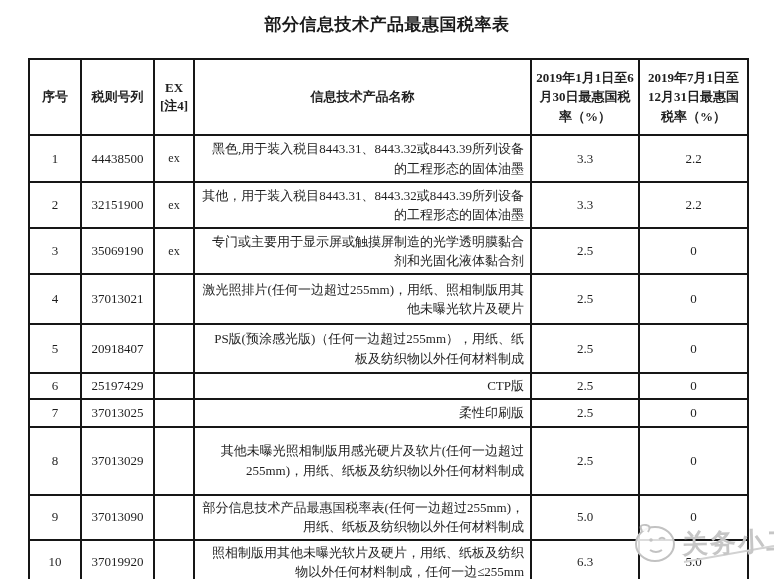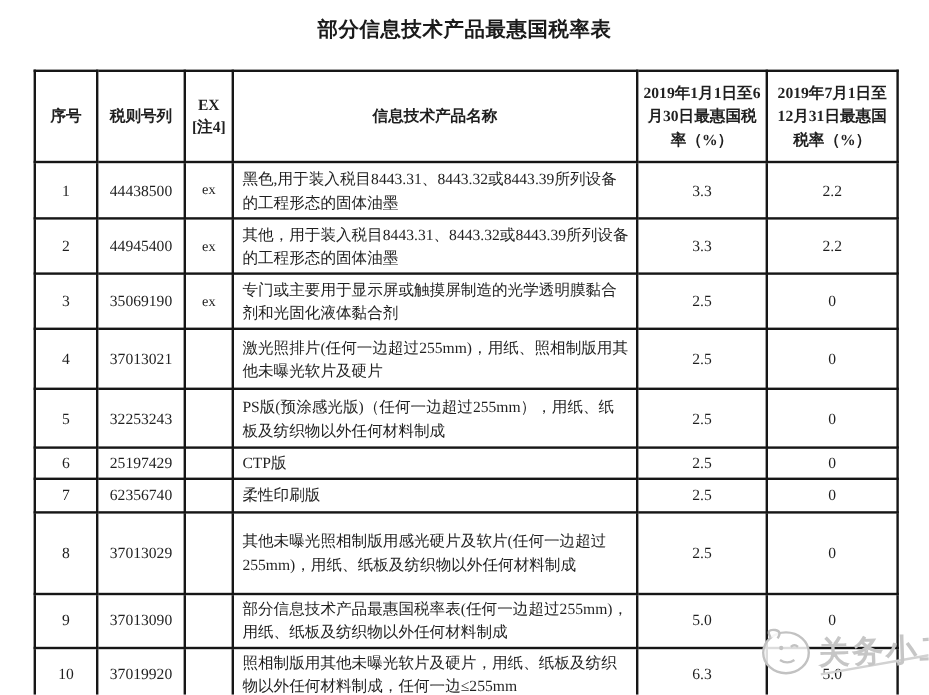--- a/index.html
+++ b/index.html
@@ -46,21 +46,21 @@
     padding: 2px 4px;
   }
   .tariff td {
     font-size: 13px;
     vertical-align: middle;
     padding: 0;
   }
   td.c-no, td.c-code, td.c-rate { text-align: center; }
   td.c-ex { text-align: center; font-size: 12px; }
   td.c-name {
-    text-align: left;
+    text-align: right;
     padding: 2px 6px 2px 7px;
     line-height: 1.5;
     border-radius: 10px;
   }
   
   tbody tr:nth-child(1)  { height: 47px; }
   tbody tr:nth-child(2)  { height: 46px; }
   tbody tr:nth-child(3)  { height: 46px; }
   tbody tr:nth-child(4)  { height: 50px; }
   tbody tr:nth-child(5)  { height: 49px; }
@@ -125,21 +125,21 @@
     <td class="c-no">1</td>
     <td class="c-code">44438500</td>
     <td class="c-ex">ex</td>
     <td class="c-name">黑色,用于装入税目8443.31、8443.32或8443.39所列设备的工程形态的固体油墨</td>
     <td class="c-rate">3.3</td>
     <td class="c-rate">2.2</td>
   </tr>
 
   <tr>
     <td class="c-no">2</td>
-    <td class="c-code">44945400</td>
+    <td class="c-code">32151900</td>
     <td class="c-ex">ex</td>
     <td class="c-name">其他，用于装入税目8443.31、8443.32或8443.39所列设备的工程形态的固体油墨</td>
     <td class="c-rate">3.3</td>
     <td class="c-rate">2.2</td>
   </tr>
 
   <tr>
     <td class="c-no">3</td>
     <td class="c-code">35069190</td>
     <td class="c-ex">ex</td>
@@ -152,39 +152,39 @@
     <td class="c-no">4</td>
     <td class="c-code">37013021</td>
     <td class="c-ex"></td>
     <td class="c-name">激光照排片(任何一边超过255mm)，用纸、照相制版用其他未曝光软片及硬片</td>
     <td class="c-rate">2.5</td>
     <td class="c-rate">0</td>
   </tr>
 
   <tr>
     <td class="c-no">5</td>
-    <td class="c-code">32253243</td>
+    <td class="c-code">20918407</td>
     <td class="c-ex"></td>
     <td class="c-name">PS版(预涂感光版)（任何一边超过255mm），用纸、纸板及纺织物以外任何材料制成</td>
     <td class="c-rate">2.5</td>
     <td class="c-rate">0</td>
   </tr>
 
   <tr>
     <td class="c-no">6</td>
     <td class="c-code">25197429</td>
     <td class="c-ex"></td>
     <td class="c-name">CTP版</td>
     <td class="c-rate">2.5</td>
     <td class="c-rate">0</td>
   </tr>
 
   <tr>
     <td class="c-no">7</td>
-    <td class="c-code">62356740</td>
+    <td class="c-code">37013025</td>
     <td class="c-ex"></td>
     <td class="c-name">柔性印刷版</td>
     <td class="c-rate">2.5</td>
     <td class="c-rate">0</td>
   </tr>
 
   <tr>
     <td class="c-no">8</td>
     <td class="c-code">37013029</td>
     <td class="c-ex"></td>

